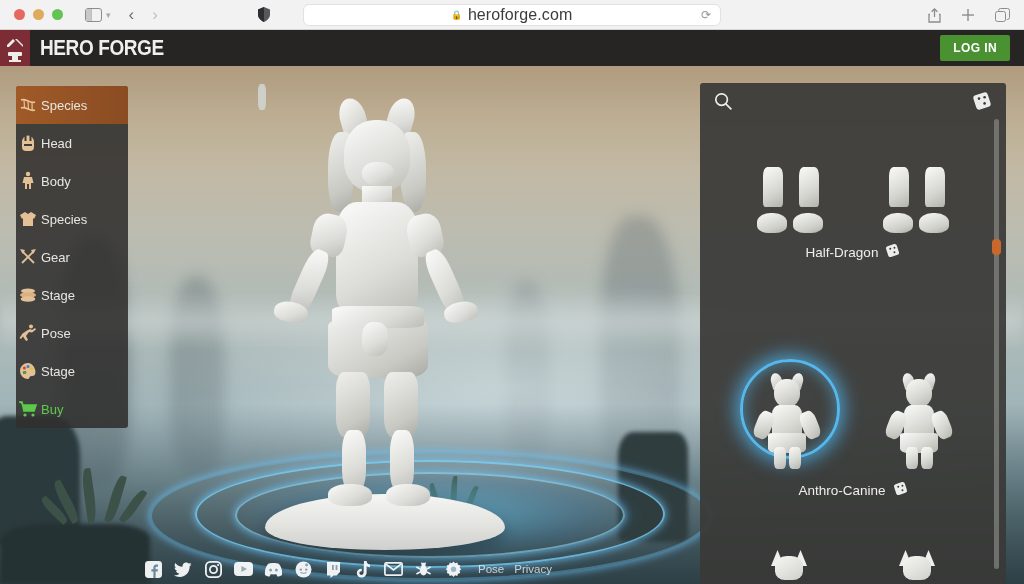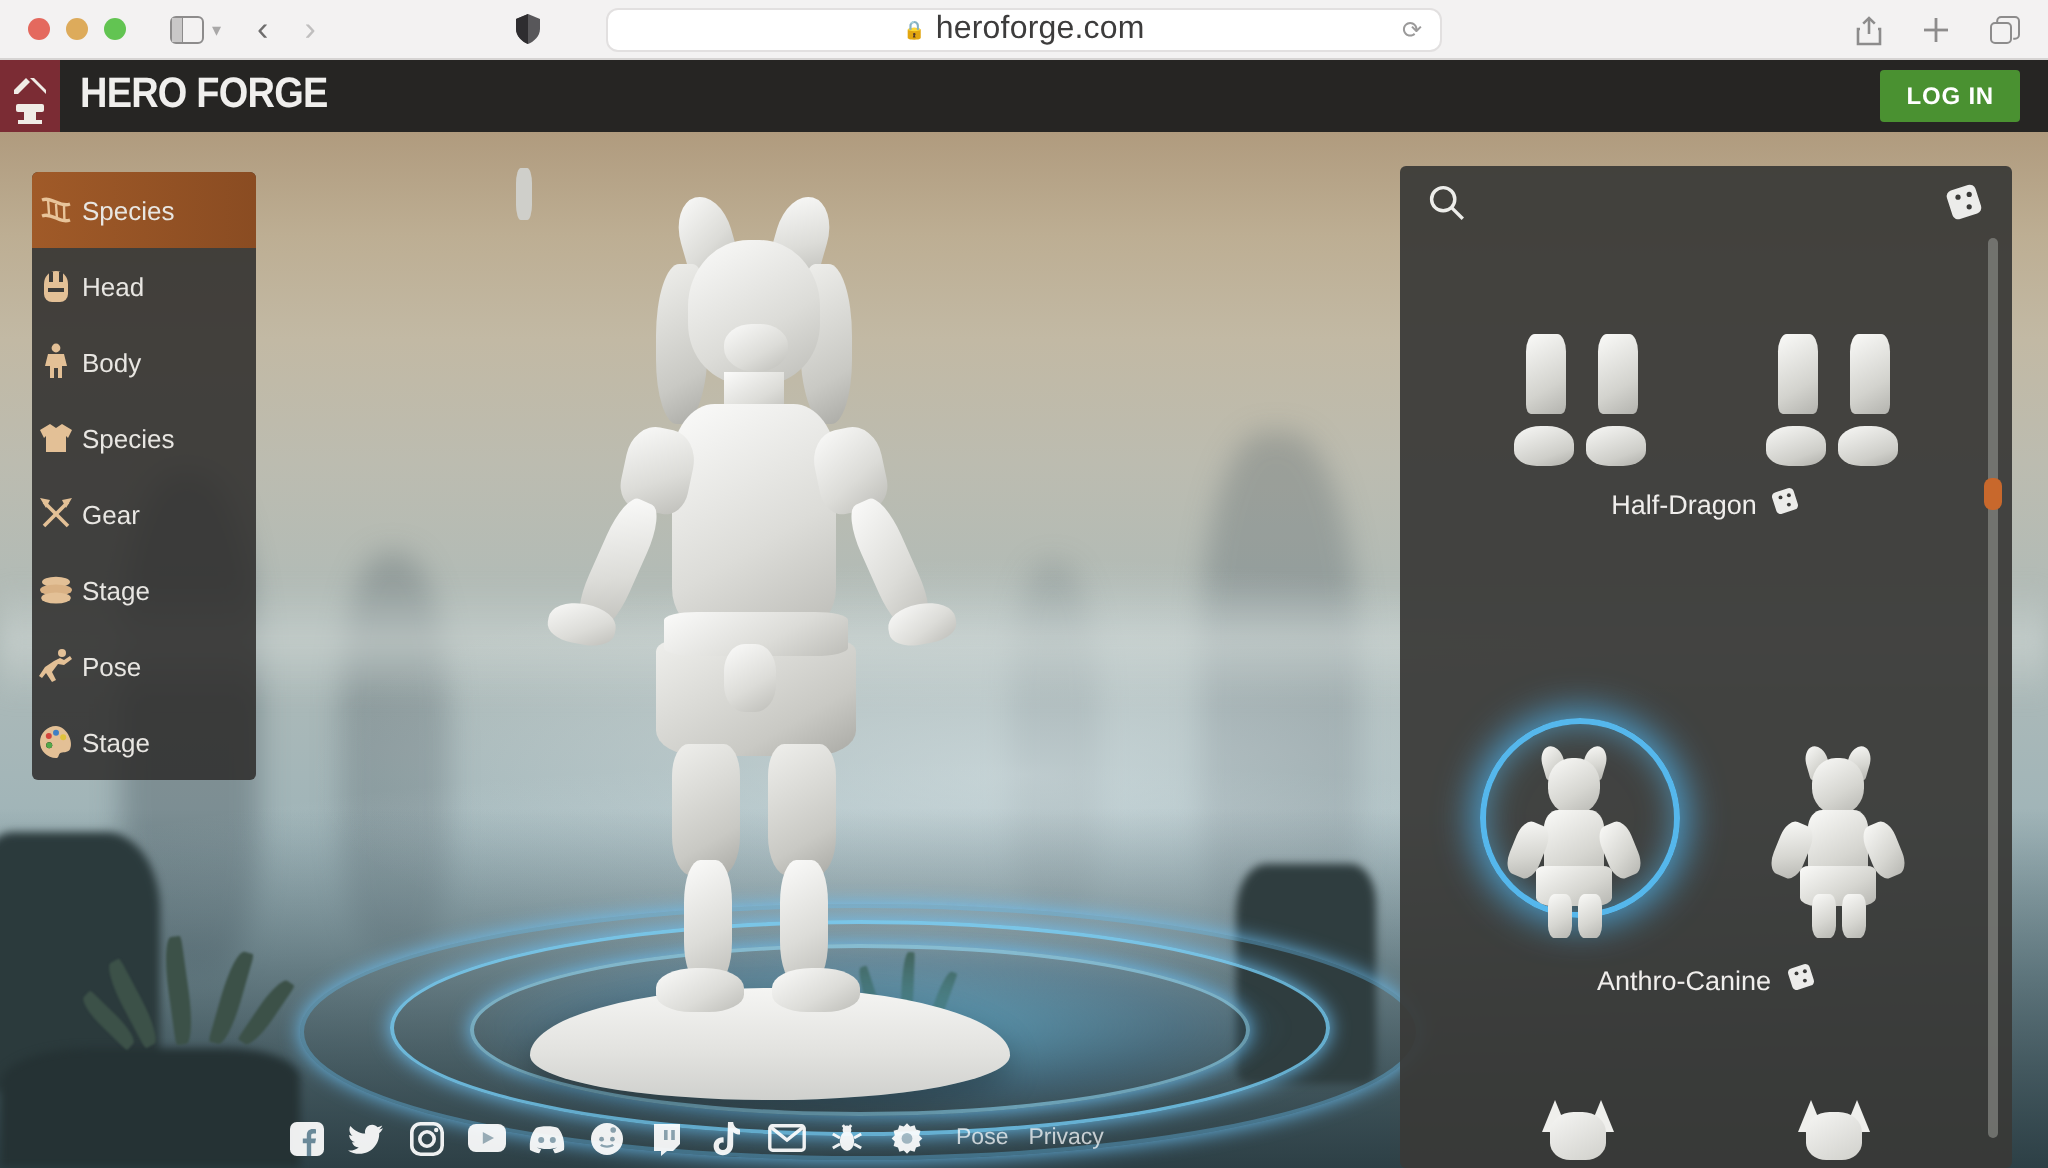--- a/index.html
+++ b/index.html
@@ -509,20 +509,30 @@
           <circle cx="10" cy="5.4" r="1.5" fill="#3f7fc4"></circle>
           <circle cx="13.6" cy="7.6" r="1.5" fill="#e0c23c"></circle>
           <circle cx="6.6" cy="11.6" r="1.5" fill="#52a martin"></circle>
           <circle cx="6.6" cy="11.6" r="1.5" fill="#52a84a"></circle>
         </svg>
     </span>
     <span>Stage</span>
   </div>
 
 
+  <div class="side-item buy">
+    <span class="ico">
+      <svg width="20" height="20" viewBox="0 0 20 20">
+          <path d="M1 3 H4 L6 12 H16 L18 6 H5" stroke="#5ec94a" stroke-width="1.7" fill="#5ec94a"></path>
+          <circle cx="7" cy="16" r="1.6" fill="#5ec94a"></circle>
+          <circle cx="15" cy="16" r="1.6" fill="#5ec94a"></circle>
+        </svg>
+    </span>
+    <span>Buy</span>
+  </div>
 </div>
 
 <div class="options-panel">
 
   <div class="panel-head">
     <span class="search-ico">
       <svg width="19" height="19" viewBox="0 0 19 19">
           <circle cx="7.6" cy="7.6" r="5.8" fill="none" stroke="#ededea" stroke-width="1.7"></circle>
           <line x1="11.8" y1="11.8" x2="17.4" y2="17.4" stroke="#ededea" stroke-width="1.7"></line>
         </svg>

